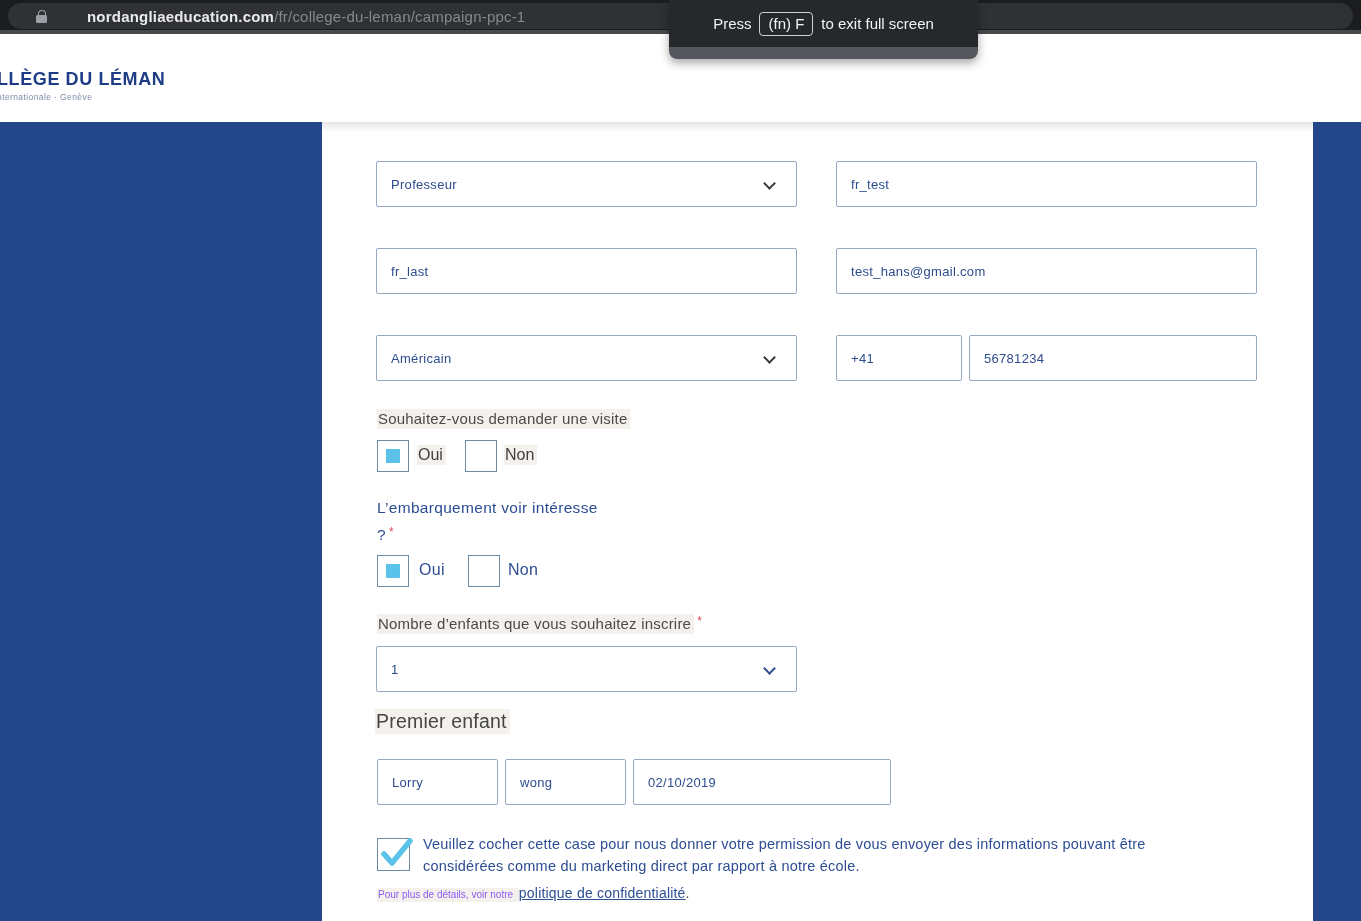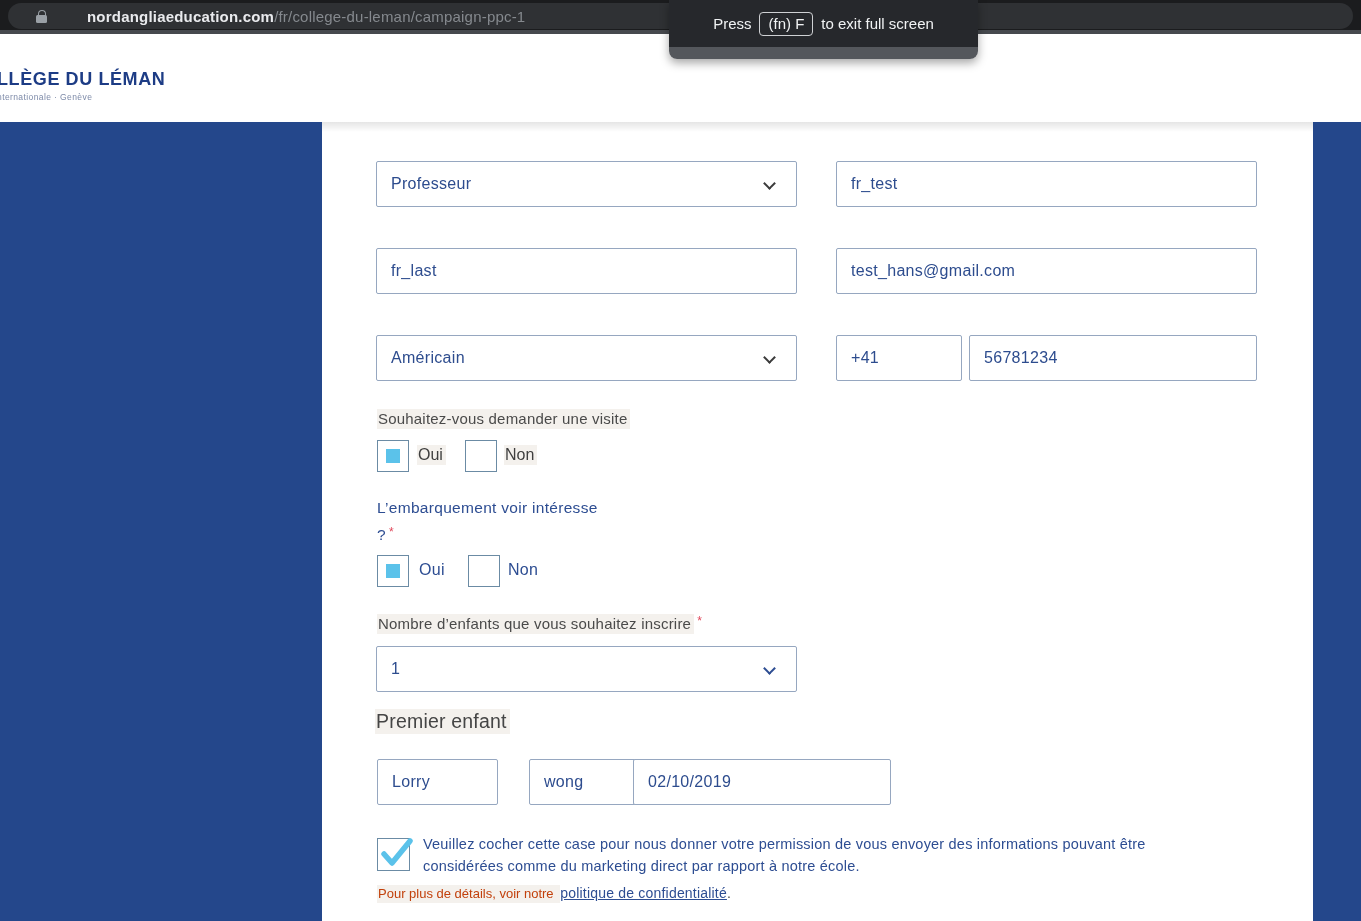--- a/index.html
+++ b/index.html
@@ -36,21 +36,21 @@
   .logo-sub { font-size:8.5px; color:#7d8aa8; letter-spacing:.4px; margin-top:2px; }
 
   
   .blue-band { position:absolute; left:0; top:122px; width:1361px; height:799px; background:#24478b; }
   .card { position:absolute; left:322px; top:122px; width:991px; height:799px; background:#ffffff; }
   .card::before { content:""; position:absolute; left:0; top:0; width:100%; height:10px;
                   background:linear-gradient(rgba(0,0,0,.10), rgba(0,0,0,0)); }
 
   
   .fld { position:absolute; height:46px; border:1px solid #96a7c0; border-radius:2px; background:#fff;
-         font-family:"Liberation Sans", sans-serif; font-size:16px; color:#2d4c8e; padding:0 14px;
+         font-family:"Liberation Sans", sans-serif; font-size:13px; color:#2d4c8e; padding:0 14px;
          letter-spacing:.3px; }
   input.fld { outline:none; }
   .select { display:flex; align-items:center; cursor:pointer; }
   .chev { position:absolute; right:22px; top:17px; width:9px; height:9px;
           border-right:2px solid #3b3b3b; border-bottom:2px solid #3b3b3b; transform:rotate(45deg); }
   .chev.navy { border-color:#2d4d92; }
 
   .lbl-gray { position:absolute; font-size:15px; color:#4a4a4a; letter-spacing:.2px; }
   .lbl-navy { position:absolute; font-size:15.5px; color:#2d4d92; letter-spacing:.3px; }
   .hl { background:#f4f1ed; padding:1px 3px 2px 1px; }
@@ -63,21 +63,21 @@
   .cb-lab-navy { position:absolute; font-size:16px; color:#2d4d92; letter-spacing:.3px; }
 
   .section-h { position:absolute; font-size:19.5px; color:#454545; letter-spacing:.2px; }
 
   .consent-box { position:absolute; width:33px; height:33px; border:1px solid #6b8ba4; background:#fff; cursor:pointer; }
   .consent-box svg { display:none; position:absolute; left:-2px; top:-9px; }
   .consent-box.checked svg { display:block; }
   .consent-text { position:absolute; font-size:14.5px; color:#2d4d92; line-height:22px; letter-spacing:.2px; }
 
   .privacy { position:absolute; white-space:nowrap; }
-  .privacy-prefix { font-size:13px; color:#c2410c; }
+  .privacy-prefix { font-size:10px; color:#8b5cf6; }
   .privacy-link { font-size:14px; color:#2d4d92; text-decoration:underline; cursor:pointer; letter-spacing:.2px; }
   .privacy-dot { font-size:14px; color:#4c4c4c; }
 </style>
 </head>
 <body>
 
 <div class="stage">
 
   <div class="chrome">
     <div class="url-pill">
@@ -144,21 +144,21 @@
     <div class="cb-lab-navy" style="left:186px; top:439px;">Non</div>
 
     <div class="lbl-gray" style="left:55px; top:492px;"><span class="hl">Nombre d’enfants que vous souhaitez inscrire</span><span class="req">*</span></div>
     <div class="fld select" style="left:54px; top:524px; width:421px;">
       <span>1</span>
       <span class="chev navy"></span>
     </div>
 
     <div class="section-h" style="left:53px; top:588px;"><span class="hl">Premier enfant</span></div>
     <input class="fld" style="left: 55px; top: 637px; width: 121px;" value="Lorry">
-    <input class="fld" style="left: 183px; top: 637px; width: 121px; margin-left: 24px;" value="wong">
+    <input class="fld" style="left: 183px; top: 637px; width: 121px;" value="wong">
     <input class="fld" style="left: 311px; top: 637px; width: 258px;" value="02/10/2019">
 
     <div class="consent-box checked" style="left:55px; top:716px;">
       <svg width="40" height="40" viewBox="0 0 40 40">
         <polyline points="8,24 16,33 34,11" fill="none" stroke="#5bc2ea" stroke-width="5.5" stroke-linecap="round" stroke-linejoin="round"></polyline>
       </svg>
     </div>
     <div class="consent-text" style="left:101px; top:711px; width:772px;">Veuillez cocher cette case pour nous donner votre permission de vous envoyer des informations pouvant être considérées comme du marketing direct par rapport à notre école.</div>
 
     <div class="privacy" style="left:55px; top:762px;">

